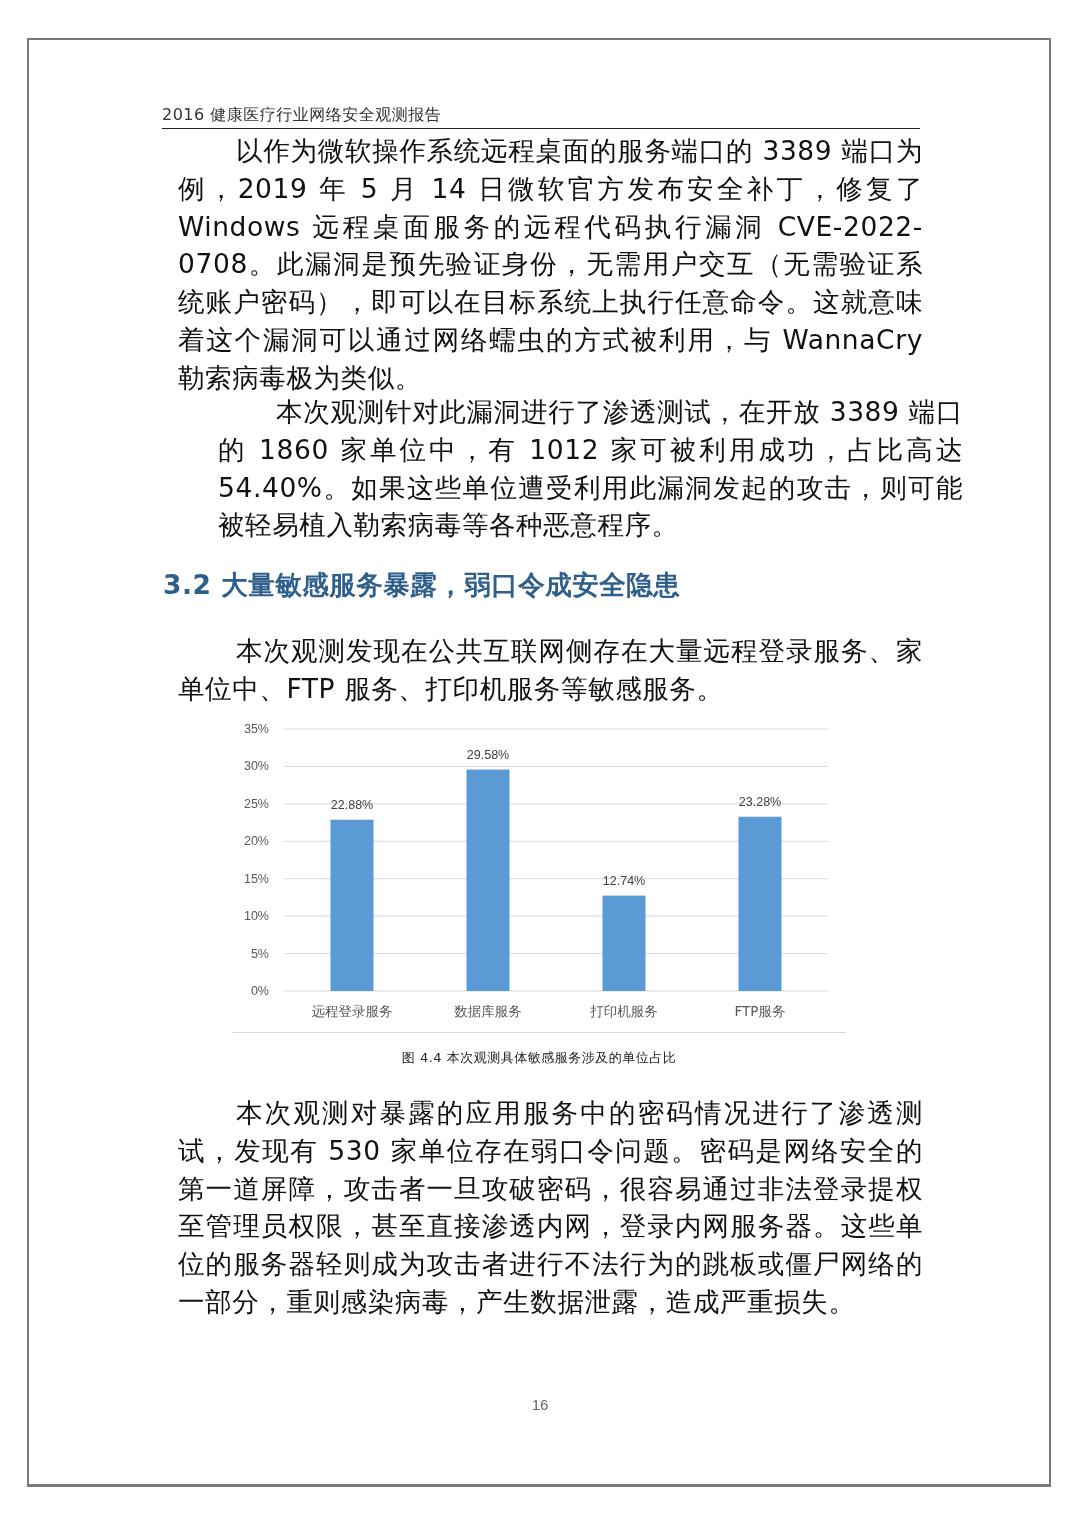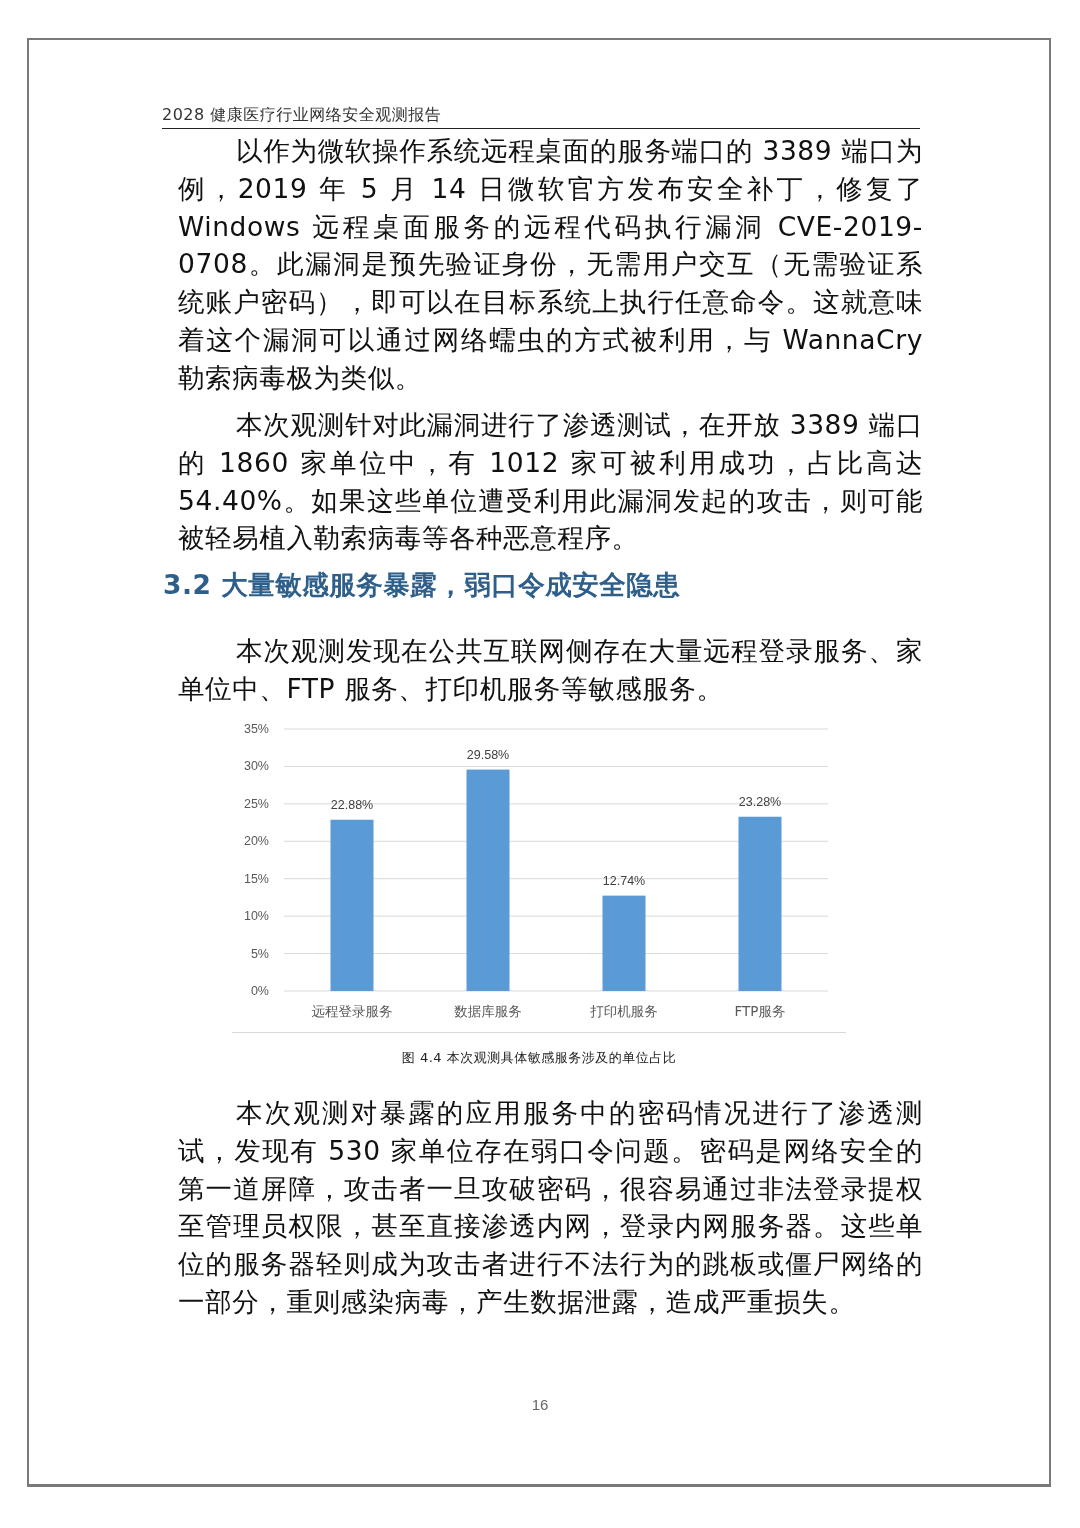--- a/index.html
+++ b/index.html
@@ -106,25 +106,25 @@
       font-size: 15px;
       color: #666;
       font-family: "Liberation Sans", sans-serif;
     }
   </style>
 </head>
 <body>
 
 <div class="page-frame"></div>
 
-<div class="running-header">2028 健康医疗行业网络安全观测报告</div>
+<div class="running-header">2016 健康医疗行业网络安全观测报告</div>
 
-<p class="body-text indent" style="top:132px;">以作为微软操作系统远程桌面的服务端口的 3389 端口为例，2019 年 5 月 14 日微软官方发布安全补丁，修复了 Windows 远程桌面服务的远程代码执行漏洞 CVE-2019-0708。此漏洞是预先验证身份，无需用户交互（无需验证系统账户密码），即可以在目标系统上执行任意命令。这就意味着这个漏洞可以通过网络蠕虫的方式被利用，与 WannaCry 勒索病毒极为类似。</p>
+<p class="body-text indent" style="top:132px;">以作为微软操作系统远程桌面的服务端口的 3389 端口为例，2019 年 5 月 14 日微软官方发布安全补丁，修复了 Windows 远程桌面服务的远程代码执行漏洞 CVE-2022-0708。此漏洞是预先验证身份，无需用户交互（无需验证系统账户密码），即可以在目标系统上执行任意命令。这就意味着这个漏洞可以通过网络蠕虫的方式被利用，与 WannaCry 勒索病毒极为类似。</p>
 
-<p class="body-text indent" style="top:406px;">本次观测针对此漏洞进行了渗透测试，在开放 3389 端口的 1860 家单位中，有 1012 家可被利用成功，占比高达 54.40%。如果这些单位遭受利用此漏洞发起的攻击，则可能被轻易植入勒索病毒等各种恶意程序。</p>
+<p class="body-text indent" style="top:393px;margin-left:40px;">本次观测针对此漏洞进行了渗透测试，在开放 3389 端口的 1860 家单位中，有 1012 家可被利用成功，占比高达 54.40%。如果这些单位遭受利用此漏洞发起的攻击，则可能被轻易植入勒索病毒等各种恶意程序。</p>
 
 <h2 class="section-heading">3.2 大量敏感服务暴露，弱口令成安全隐患</h2>
 
 <p class="body-text indent" style="top:632px;">本次观测发现在公共互联网侧存在大量远程登录服务、家单位中、FTP 服务、打印机服务等敏感服务。</p>
 
 <div class="chart-box">
   <svg class="chart-svg" width="614" height="314" viewBox="0 0 614 314">
     <g id="grid">
         <line x1="52" x2="596" y1="273" y2="273" stroke="#d9d9d9" stroke-width="1"></line>
         <line x1="52" x2="596" y1="235.57142857142858" y2="235.57142857142858" stroke="#d9d9d9" stroke-width="1"></line>

